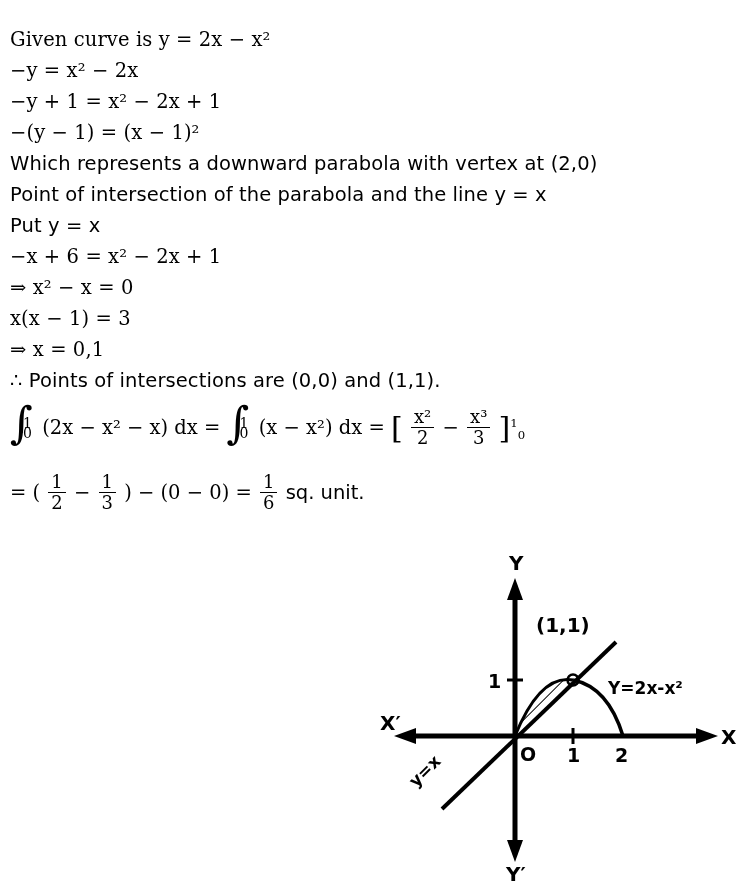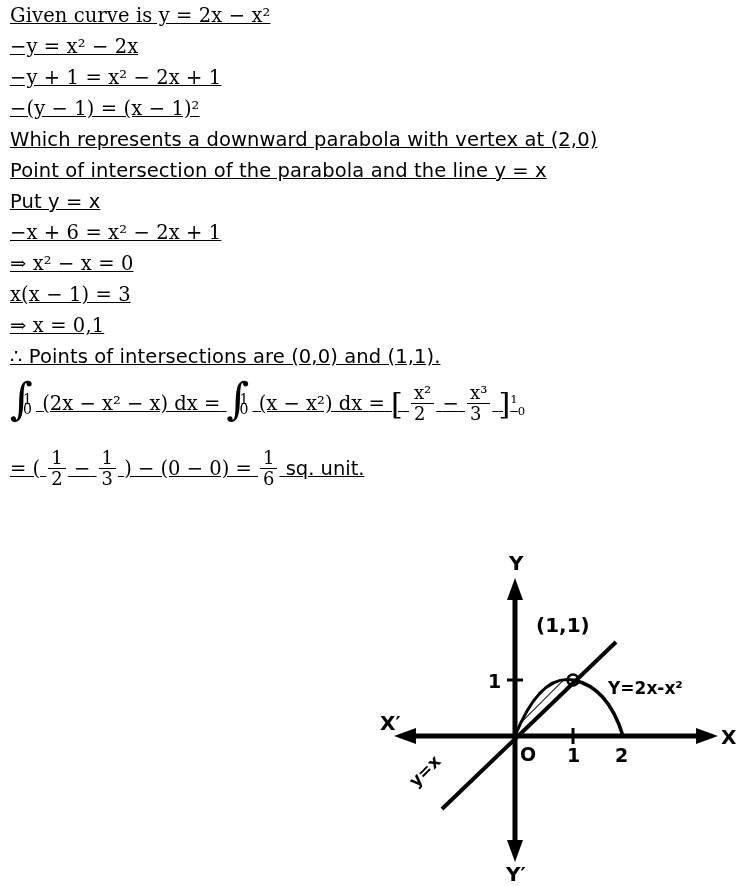--- a/index.html
+++ b/index.html
@@ -11,37 +11,37 @@
     width: 752px;
     height: 886px;
     position: relative;
     font-family: "DejaVu Sans", sans-serif;
     color: #000000;
     overflow: hidden;
   }
   .solution {
     position: absolute;
     left: 10px;
-    top: 0;
+    top: 24px;
     width: 732px;
-    text-decoration: underline;
   }
   .line {
     font-size: 19.5px;
     line-height: 31px;
     white-space: nowrap;
     letter-spacing: 0.1px;
   }
   .mathvar {
     font-family: "DejaVu Serif", serif;
     font-style: normal;
   }
   .frac {
     display: inline-block;
     vertical-align: middle;
+    text-align: center;
     font-size: 0.92em;
     line-height: 1.12;
     margin: 12px 2px;
     position: relative;
     top: -1px;
   }
   .frac .num {
     display: block;
     padding: 0 3px;
   }

